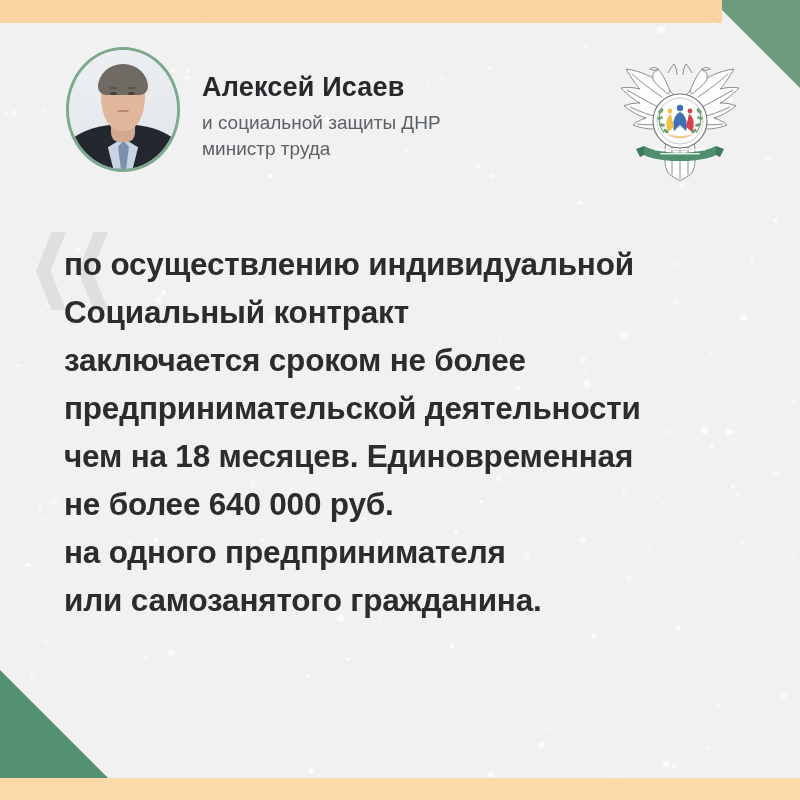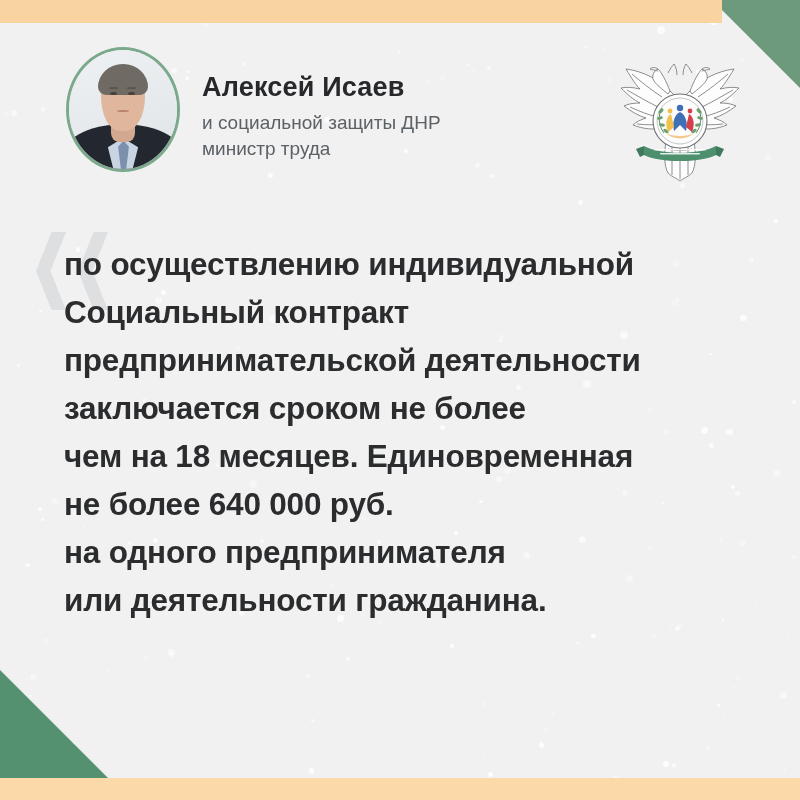--- a/index.html
+++ b/index.html
@@ -550,21 +550,21 @@
   </div>
 
   <div class="quote-marks">
     <div class="chev a"></div>
     <div class="chev b"></div>
   </div>
 
   <div class="quote">
     <div class="line">по осуществлению индивидуальной</div>
     <div class="line">Социальный контракт</div>
+    <div class="line">заключается сроком не более</div>
     <div class="line">предпринимательской деятельности</div>
-    <div class="line">заключается сроком не более</div>
     <div class="line">чем на 18 месяцев. Единовременная</div>
     <div class="line">не более 640 000 руб.</div>
     <div class="line">на одного предпринимателя</div>
-    <div class="line">или деятельности гражданина.</div>
+    <div class="line">или самозанятого гражданина.</div>
   </div>
 
 </div>
 
 </body></html>

